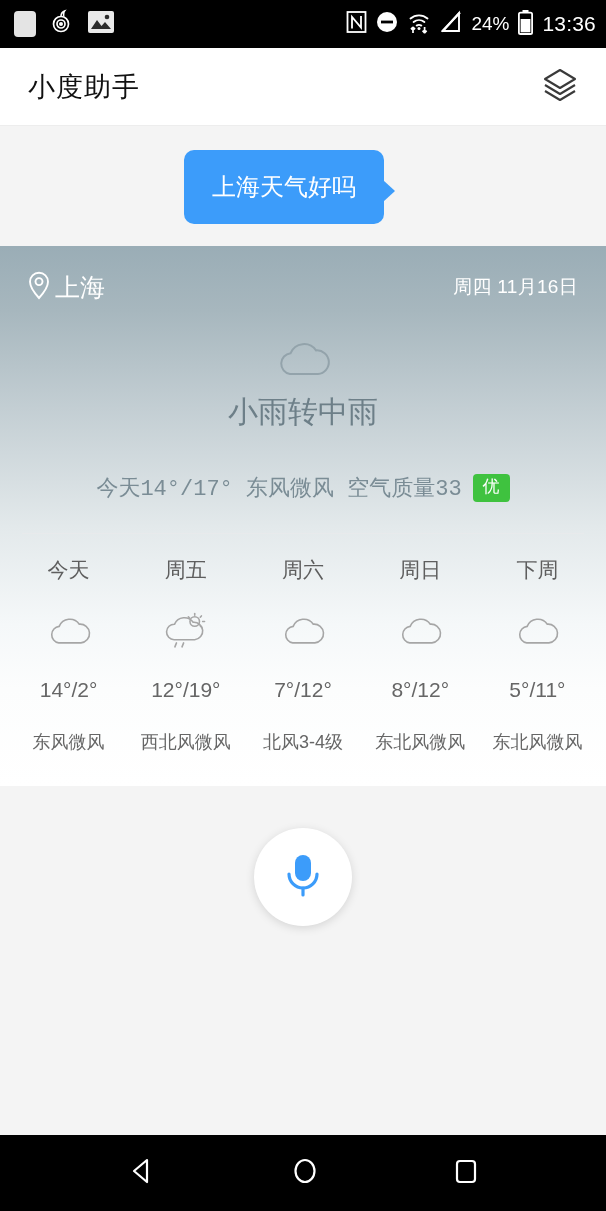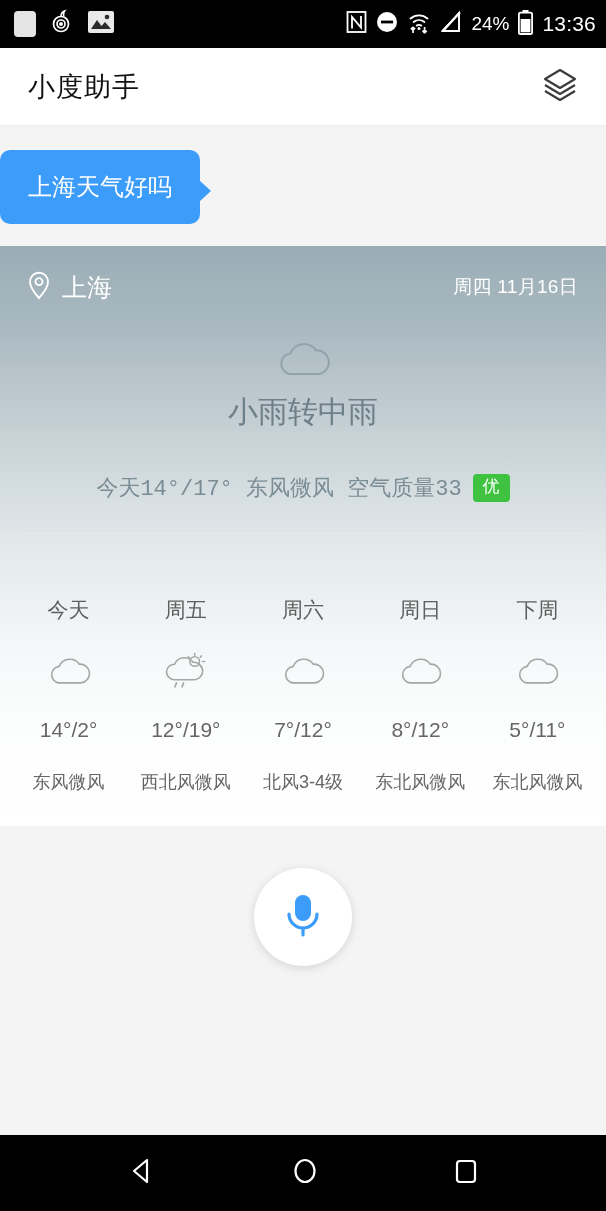--- a/index.html
+++ b/index.html
@@ -28,21 +28,21 @@
     height:78px; background:#fff;
     display:flex; align-items:center; justify-content:space-between;
     padding:0 26px 0 28px;
     border-bottom:1px solid #ededed;
   }
   #app-title{ font-size:27px; color:#111; letter-spacing:1px; }
 
   
   #chat-area{
     background:#f4f4f4; padding:24px 24px 22px 0;
-    display:flex; justify-content:flex-start;
+    display:flex; justify-content:center;
   }
   .bubble-wrap{ position:relative; margin-right:14px; }
   #user-bubble{
     background:#3c9cfa; color:#fff; font-size:24px;
     padding:21px 28px; border-radius:10px; white-space:nowrap;
   }
   .bubble-tail{
     position:absolute; right:-11px; top:30px;
     width:0;height:0;
     border-top:11px solid transparent;
@@ -52,21 +52,21 @@
 
   
   #weather-card{
     background:linear-gradient(180deg,#9aadb6 0%,#a7b7be 12%,#c3ced3 30%,#e3e9eb 52%,#f5f8f9 70%,#fcfdfd 82%,#ffffff 100%);
     padding-bottom:6px;
   }
   #wc-top{
     display:flex; align-items:center; justify-content:space-between;
     padding:24px 28px 0 26px;
   }
-  .wc-loc{ display:flex; align-items:center; gap:10px; }
+  .wc-loc{ display:flex; align-items:center; gap:3px; }
   #wc-city{ color:#fff; font-size:25px; }
   #wc-date{ color:#fff; font-size:19px; letter-spacing:.3px;margin-left:25px; }
 
   #wc-cond{ text-align:center; margin-top:34px; }
   #wc-cond-text{ font-size:30px; color:#6d7f88; margin-top:8px; font-weight:300; }
   #wc-temp{
     text-align:center; font-size:93px; color:#62747e;
     font-weight:200; line-height:1; margin-top:28px; letter-spacing:-1px;
   }
   #wc-summary{
@@ -75,21 +75,21 @@
   }
   #aqi-badge{
     background:#3fc23f; color:#fff; font-size:17px;
     padding:3px 10px; border-radius:4px; line-height:1.35;
   }
   #wc-divider{ height:1px; background:#e8eaec; margin:30px 22px 0 22px; }
 
   #forecast{ display:flex; padding:22px 10px 26px 10px; }
   .fc-col{
     flex:1; text-align:center;
-    display:flex; flex-direction:column; align-items:center; gap:28px;margin-top:40px;
+    display:flex; flex-direction:column; align-items:center; gap:28px;
   }
   .fc-day{ font-size:21px; color:#5e5e5e; }
   .fc-icon{ height:38px; display:flex; align-items:center; justify-content:center; }
   .fc-temp{ font-size:21px; color:#666; }
   .fc-wind{ font-size:18px; color:#666; line-height:1.35; max-width:96px;text-align:right; }
 
   
   #mic-area{ background:#f4f4f4; height:260px; position:relative; }
   #mic-button{
     position:absolute; left:50%; top:42px; transform:translateX(-50%);

